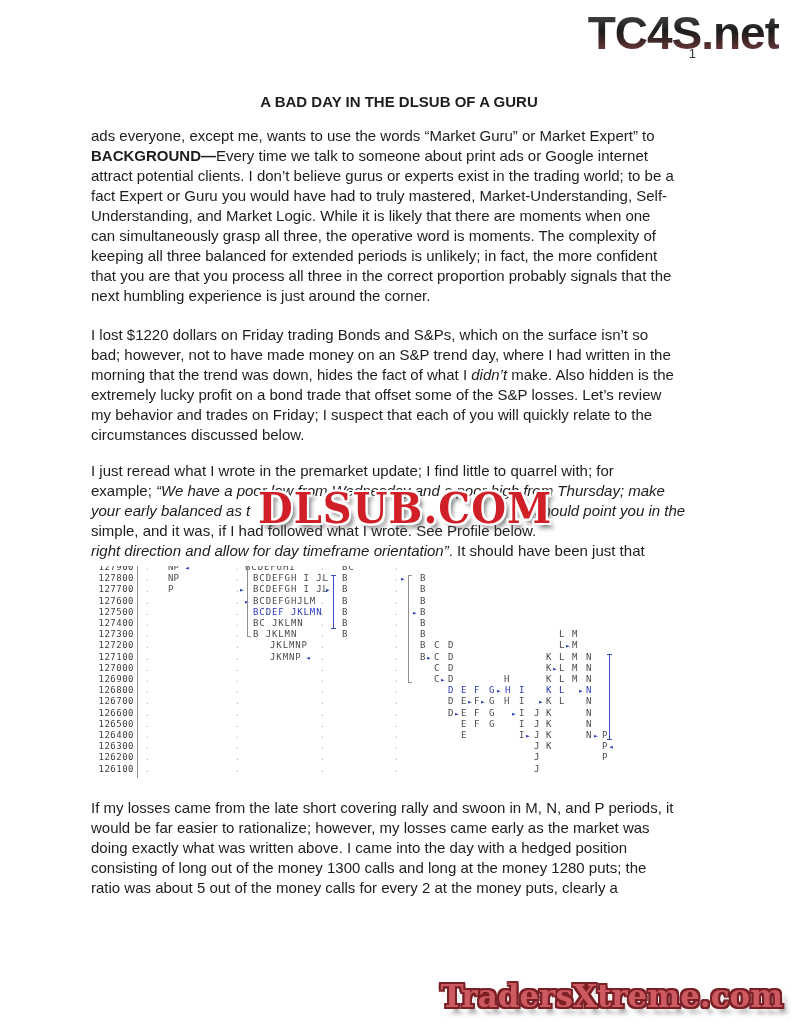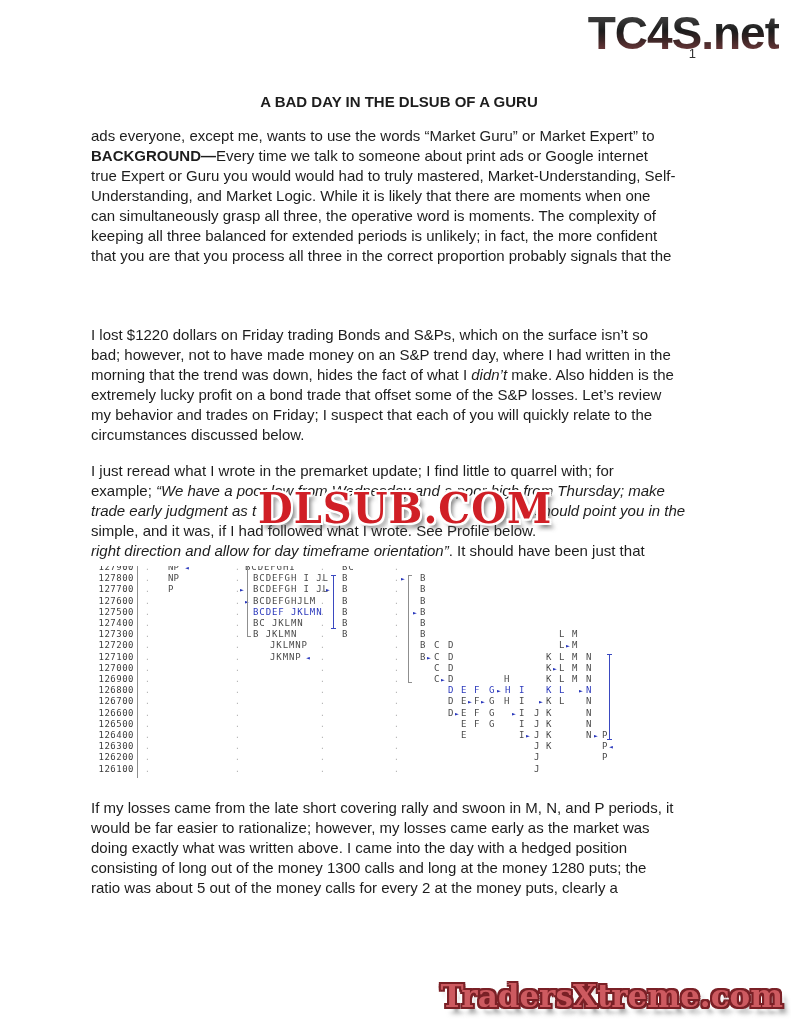--- a/index.html
+++ b/index.html
@@ -62,38 +62,40 @@
 
   <div class="hlogo">TC4S.net</div>
   <div class="pagenum">1</div>
 
   <div class="doc-title" style="top:93px;">A BAD DAY IN THE DLSUB OF A GURU</div>
 
   <div>
       <div class="para" style="top: 126px;">
         <div class="tline"><span>ads everyone, except me, wants to use the words “Market Guru” or Market Expert” to</span></div>
         <div class="tline"><span class="bold">BACKGROUND—</span><span>Every time we talk to someone about print ads or Google internet</span></div>
-        <div class="tline"><span>true Expert or Guru you would would had to truly mastered, Market-Understanding, Self-</span></div>
+        <div class="tline"><span>attract potential clients. I don’t believe gurus or experts exist in the trading world; to be a</span></div>
+        <div class="tline"><span>fact Expert or Guru you would have had to truly mastered, Market-Understanding, Self-</span></div>
         <div class="tline"><span>Understanding, and Market Logic. While it is likely that there are moments when one</span></div>
         <div class="tline"><span>can simultaneously grasp all three, the operative word is moments. The complexity of</span></div>
         <div class="tline"><span>keeping all three balanced for extended periods is unlikely; in fact, the more confident</span></div>
         <div class="tline"><span>that you are that you process all three in the correct proportion probably signals that the</span></div>
+        <div class="tline"><span>next humbling experience is just around the corner.</span></div>
       </div>
       <div class="para" style="top: 325px;">
         <div class="tline"><span>I lost $1220 dollars on Friday trading Bonds and S&amp;Ps, which on the surface isn’t so</span></div>
         <div class="tline"><span>bad; however, not to have made money on an S&amp;P trend day, where I had written in the</span></div>
         <div class="tline"><span>morning that the trend was down, hides the fact of what I </span><span class="ital">didn’t</span><span> make. Also hidden is the</span></div>
         <div class="tline"><span>extremely lucky profit on a bond trade that offset some of the S&amp;P losses. Let’s review</span></div>
         <div class="tline"><span>my behavior and trades on Friday; I suspect that each of you will quickly relate to the</span></div>
         <div class="tline"><span>circumstances discussed below.</span></div>
       </div>
       <div class="para" style="top: 461px;">
         <div class="tline"><span>I just reread what I wrote in the premarket update; I find little to quarrel with; for</span></div>
         <div class="tline"><span>example; </span><span class="ital">“We have a poor low from Wednesday and a poor high from Thursday; make</span></div>
-        <div class="tline"><span class="ital">trade early judgment as t</span><span class="ital absseg" style="left: 444px;">should point you in the</span></div>
+        <div class="tline"><span class="ital">your early balanced as t</span><span class="ital absseg" style="left: 444px;">should point you in the</span></div>
         <div class="tline"><span>simple, and it was, if I had followed what I wrote. See Profile below.</span></div>
         <div class="tline"><span class="ital">right direction and allow for day timeframe orientation”</span><span>. It should have been just that</span></div>
       </div>
       <div class="para" style="top: 798px;">
         <div class="tline"><span>If my losses came from the late short covering rally and swoon in M, N, and P periods, it</span></div>
         <div class="tline"><span>would be far easier to rationalize; however, my losses came early as the market was</span></div>
         <div class="tline"><span>doing exactly what was written above. I came into the day with a hedged position</span></div>
         <div class="tline"><span>consisting of long out of the money 1300 calls and long at the money 1280 puts; the</span></div>
         <div class="tline"><span>ratio was about 5 out of the money calls for every 2 at the money puts, clearly a</span></div>
       </div>

